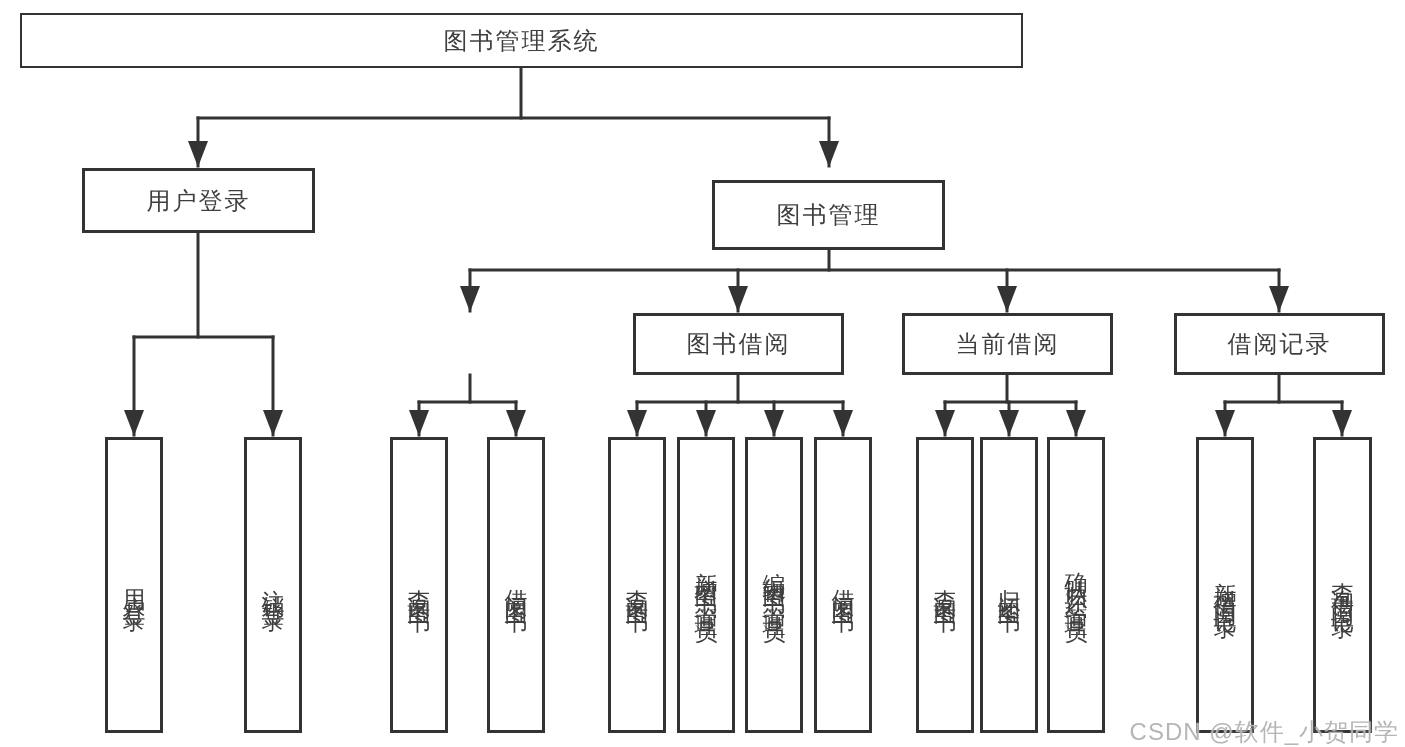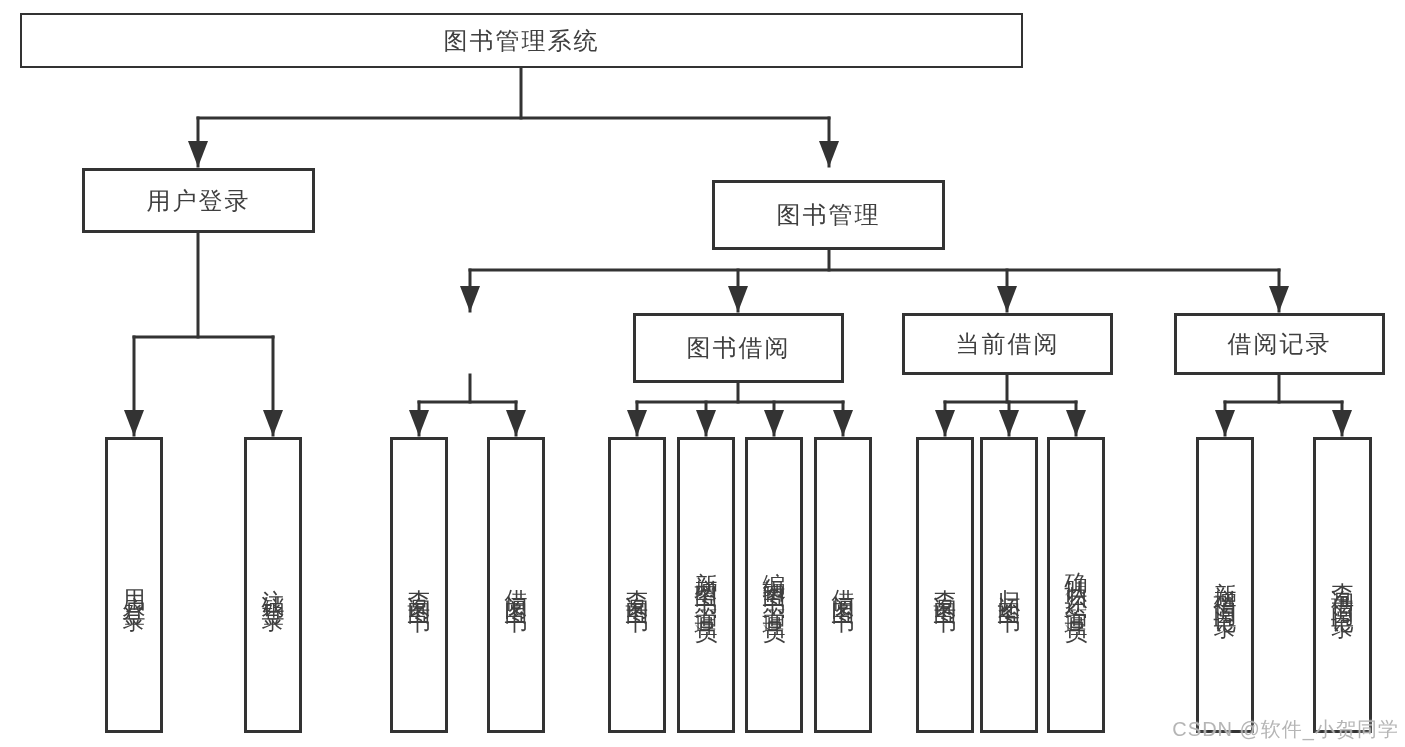--- a/index.html
+++ b/index.html
@@ -36,21 +36,21 @@
     font-size: 23px;
     line-height: 1;
     letter-spacing: 7px;
     white-space: nowrap;
   }
   .watermark {
     position: absolute;
     top: 716px;
     right: 6px;
     z-index: 3;
-    font-size: 20px;
+    font-size: 24px;
     letter-spacing: 1px;
     color: rgba(177, 177, 177, 0.95);
     text-shadow: 0 0 2px rgba(255,255,255,0.85);
     white-space: nowrap;
   }
 </style>
 </head>
 <body>
 
 <div class="stage">
@@ -107,21 +107,21 @@
     <span>图书管理系统</span>
   </div>
 
   <div class="box h" style="left:82px; top:168px; width:233px; height:65px;">
     <span>用户登录</span>
   </div>
   <div class="box h" style="left:712px; top:180px; width:233px; height:70px;">
     <span>图书管理</span>
   </div>
 
-  <div class="box h" style="left:633px; top:313px; width:211px; height:70px;">
+  <div class="box h" style="left:633px; top:313px; width:211px; height:62px;">
     <span>图书借阅</span>
   </div>
   <div class="box h" style="left:1174px; top:313px; width:211px; height:62px;">
     <span>借阅记录</span>
   </div>
   <div class="box h" style="left:902px; top:313px; width:211px; height:62px;">
     <span>当前借阅</span>
   </div>
 
   <div class="box v" style="left:105px; top:437px; width:58px; height:296px;">

